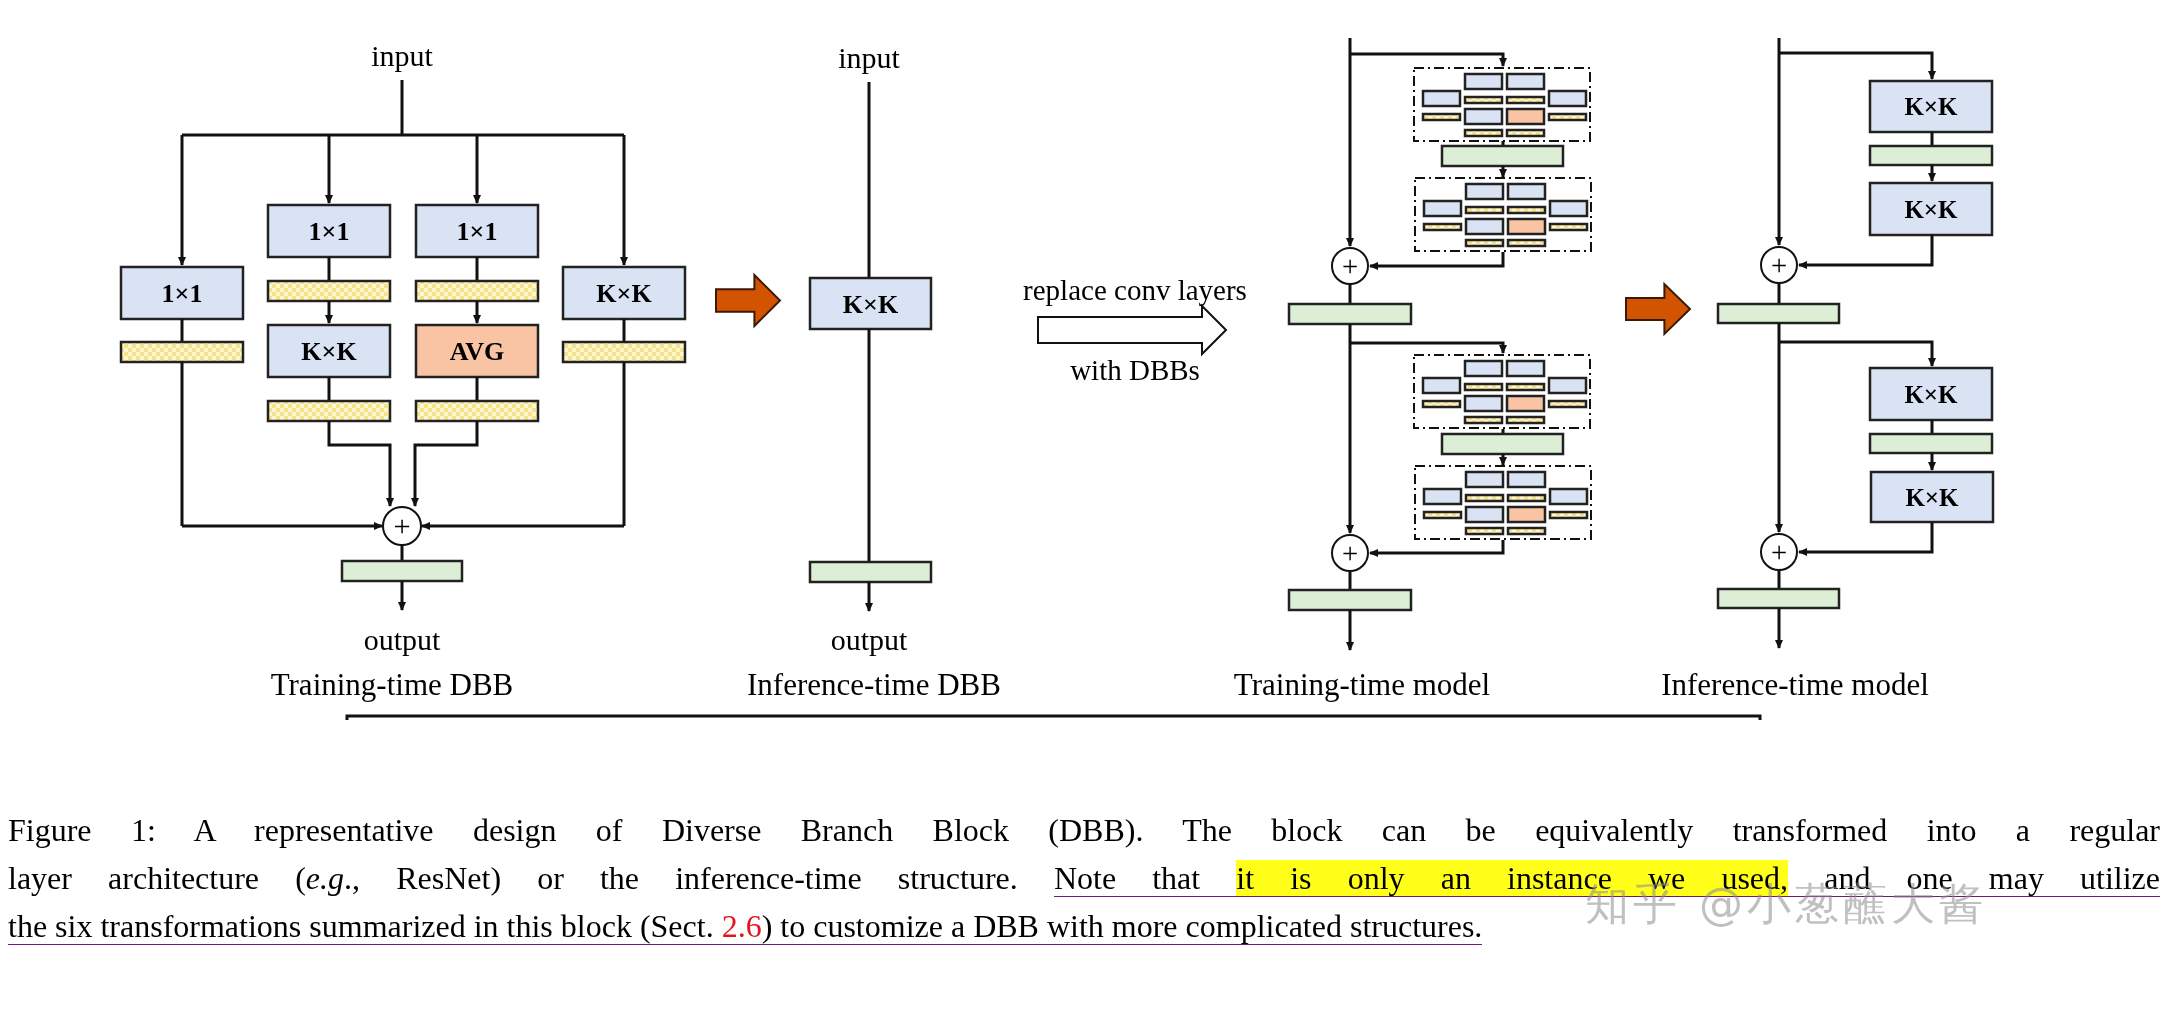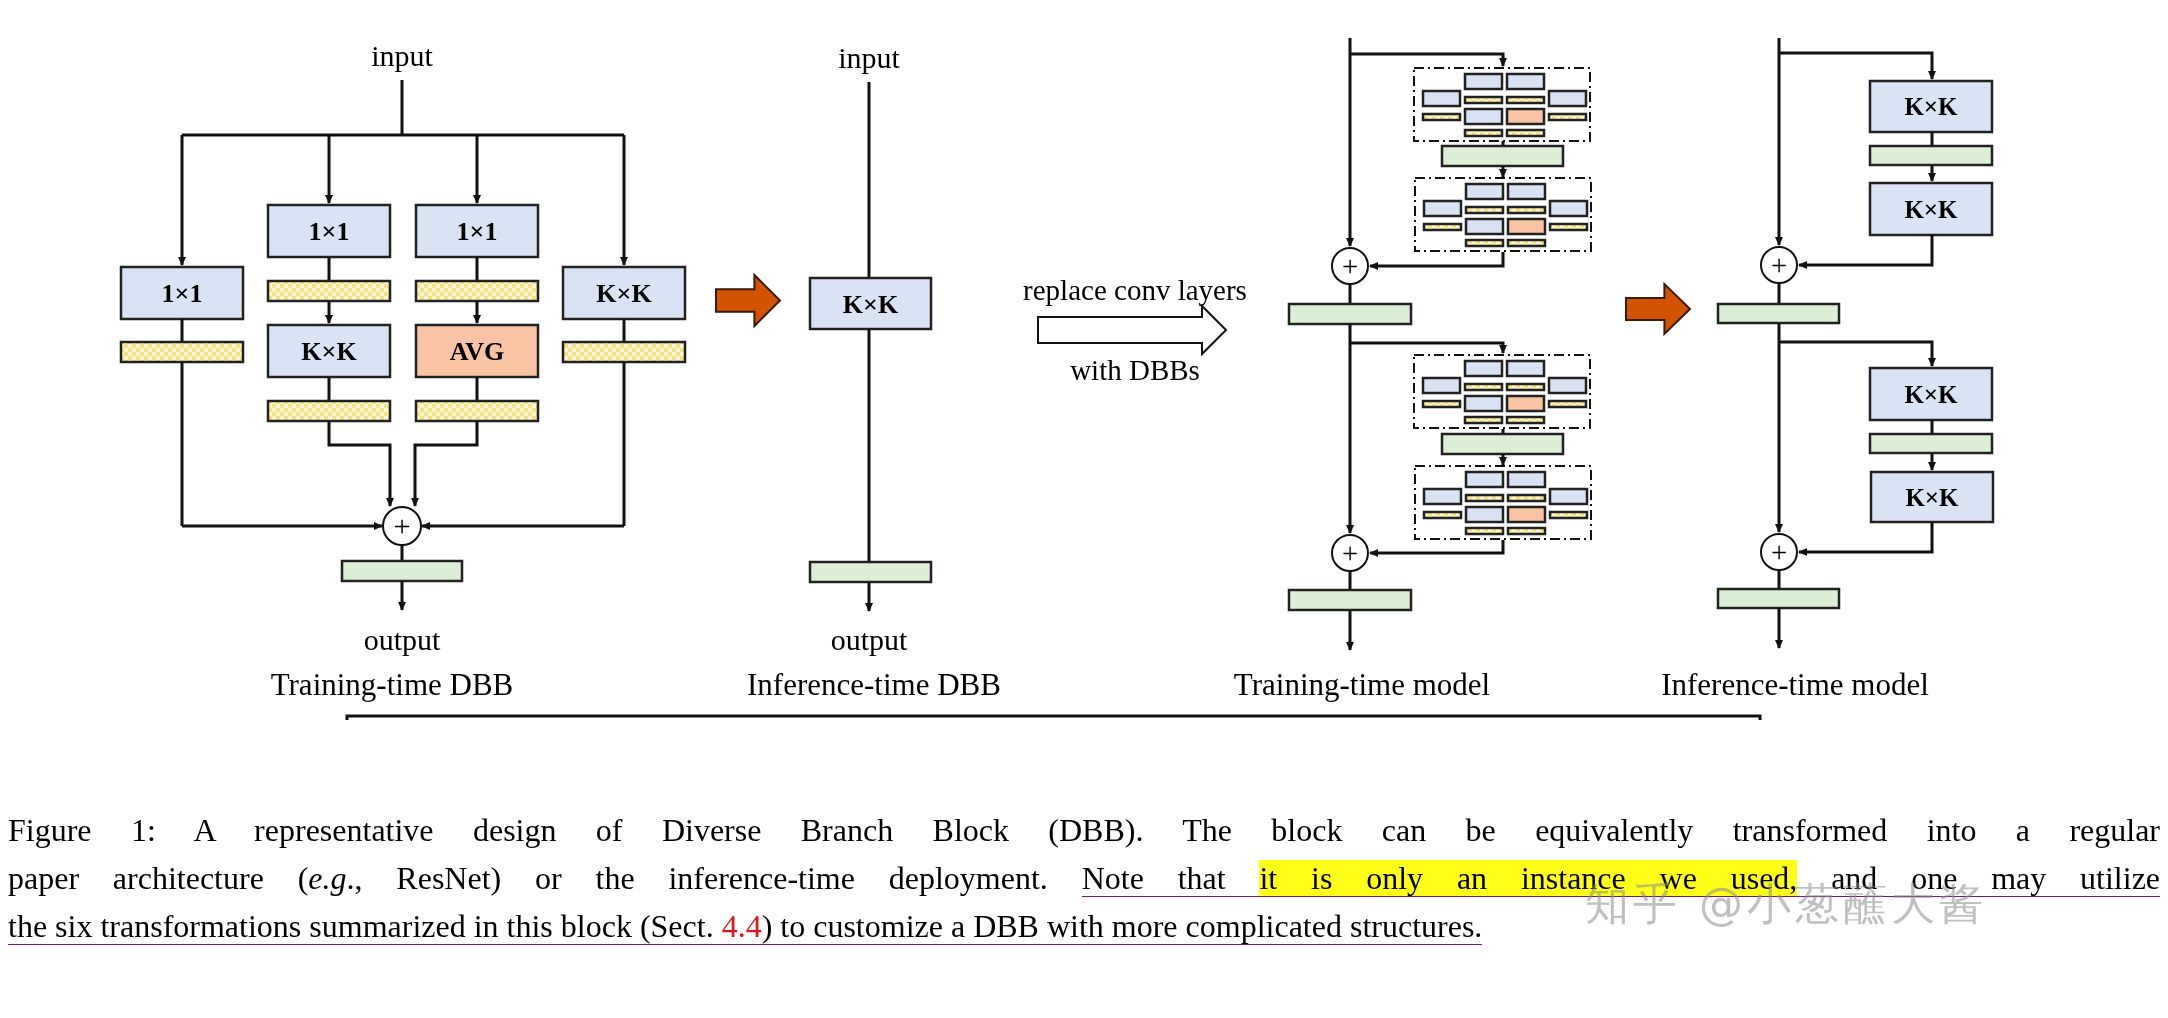--- a/index.html
+++ b/index.html
@@ -204,17 +204,17 @@
       <text x="828" y="765" text-anchor="start" font-size="30" class="lbl">average pooling</text>
       <rect x="1087" y="745" width="121" height="20" fill="url(#bnpat)" stroke="#222" stroke-width="2.5"></rect>
       <text x="1235" y="765" text-anchor="start" font-size="30" class="lbl">batch norm</text>
       <rect x="1433" y="745" width="120" height="20" fill="#dcefd6" stroke="#222" stroke-width="2.5"></rect>
       <text x="1578" y="765" text-anchor="start" font-size="30" class="lbl">nonlinearity</text>
     </g>
 </svg>
 
 <div class="caption" style="top:806px;">
   <span class="line">Figure 1: A representative design of Diverse Branch Block (DBB). The block can be equivalently transformed into a regular</span>
-  <span class="line"><span>paper architecture (</span><i>e.g</i><span>., ResNet) or the inference-time deployment. </span><span class="ul"><span>Note that </span><span class="hl">it is only an instance we used,</span><span> and one may utilize</span></span></span>
-  <span class="line last"><span class="ul"><span>the six transformations summarized in this block (Sect. </span><span class="ref">4.4</span><span>) to customize a DBB with more complicated structures.</span></span></span>
+  <span class="line"><span>layer architecture (</span><i>e.g</i><span>., ResNet) or the inference-time structure. </span><span class="ul"><span>Note that </span><span class="hl">it is only an instance we used,</span><span> and one may utilize</span></span></span>
+  <span class="line last"><span class="ul"><span>the six transformations summarized in this block (Sect. </span><span class="ref">2.6</span><span>) to customize a DBB with more complicated structures.</span></span></span>
 </div>
 
 <div class="watermark">知乎 @小葱蘸大酱</div>
 
 </body></html>

